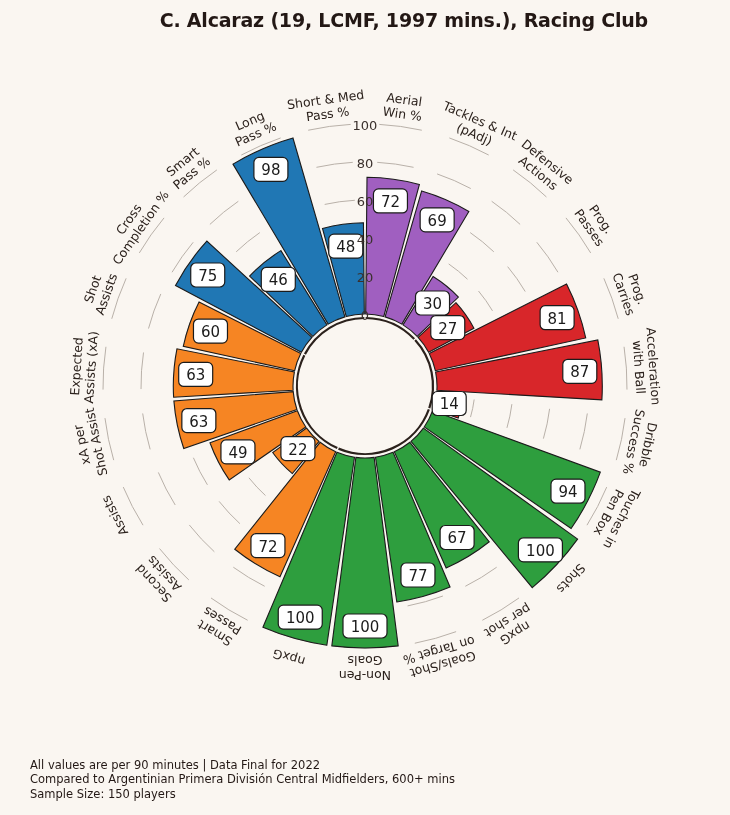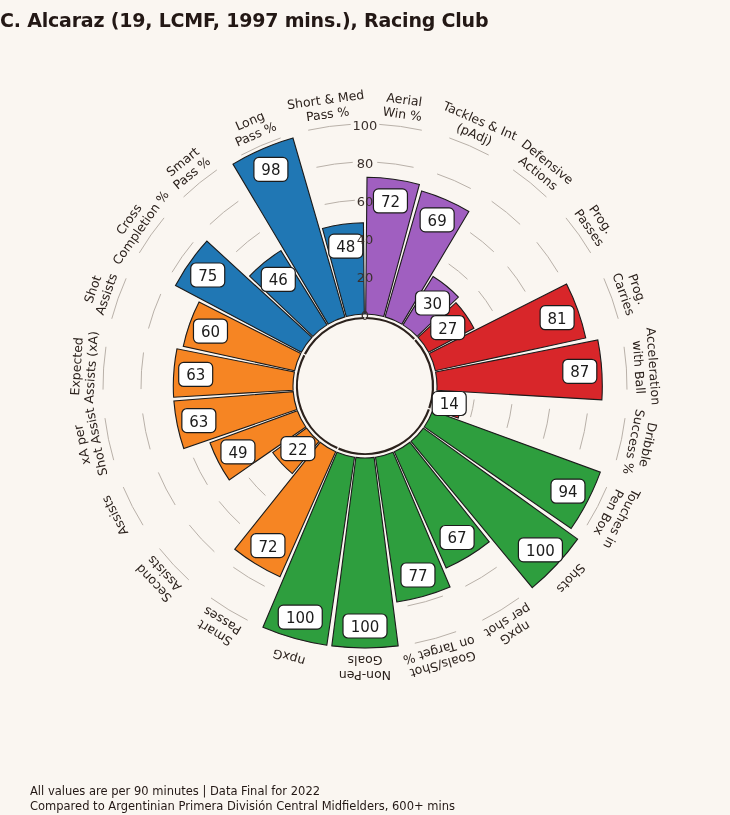--- a/index.html
+++ b/index.html
@@ -6,21 +6,21 @@
   body{
     width:730px;height:815px;
     background:#faf6f1;
     font-family:"DejaVu Sans", sans-serif;
     color:#231815;
     overflow:hidden;
     position:relative;
   }
   #title-block{
     position:absolute;top:8px;left:0;width:648px;
-    text-align:left;
+    text-align:right;
   }
   .title-line{
     font-size:19px;font-weight:bold;letter-spacing:-0.2px;line-height:25px;
     color:#231815;
     font-family:"DejaVu Sans", sans-serif;
   }
   #chart-area{
     position:absolute;top:56px;left:0;width:730px;height:700px;
   }
   svg{display:block;}
@@ -33,21 +33,21 @@
   .value-box{fill:#ffffff;stroke:#1b1b1b;stroke-width:1.2;}
   .value-text{
     font-size:15px;fill:#1b1b1b;font-family:"DejaVu Sans", sans-serif;
     text-anchor:middle;dominant-baseline:central;
   }
   .cat-label{
     font-size:12.5px;fill:#2b211c;font-family:"DejaVu Sans", sans-serif;
     text-anchor:middle;dominant-baseline:central;
   }
   #footer{
-    position:absolute;left:30px;bottom:2px;
+    position:absolute;left:30px;bottom:14px;
     font-size:11.5px;line-height:14.5px;color:#231815;
     font-family:"DejaVu Sans", sans-serif;
   }
   #footer div{white-space:nowrap;}
 </style>
 </head>
 <body>
 
 <div id="title-block">
   <div class="title-line">C. Alcaraz (19, LCMF, 1997 mins.), Racing Club</div>
@@ -396,13 +396,14 @@
         <text x="365" y="145" class="tick-label" text-anchor="middle" dominant-baseline="central">60</text>
         <text x="365" y="107" class="tick-label" text-anchor="middle" dominant-baseline="central">80</text>
         <text x="365" y="69" class="tick-label" text-anchor="middle" dominant-baseline="central">100</text>
       </g>
   </svg>
 </div>
 
 <div id="footer">
   <div>All values are per 90 minutes | Data Final for 2022</div>
   <div>Compared to Argentinian Primera División Central Midfielders, 600+ mins</div>
+  <div>Sample Size: 150 players</div>
 </div>
 
 </body></html>

